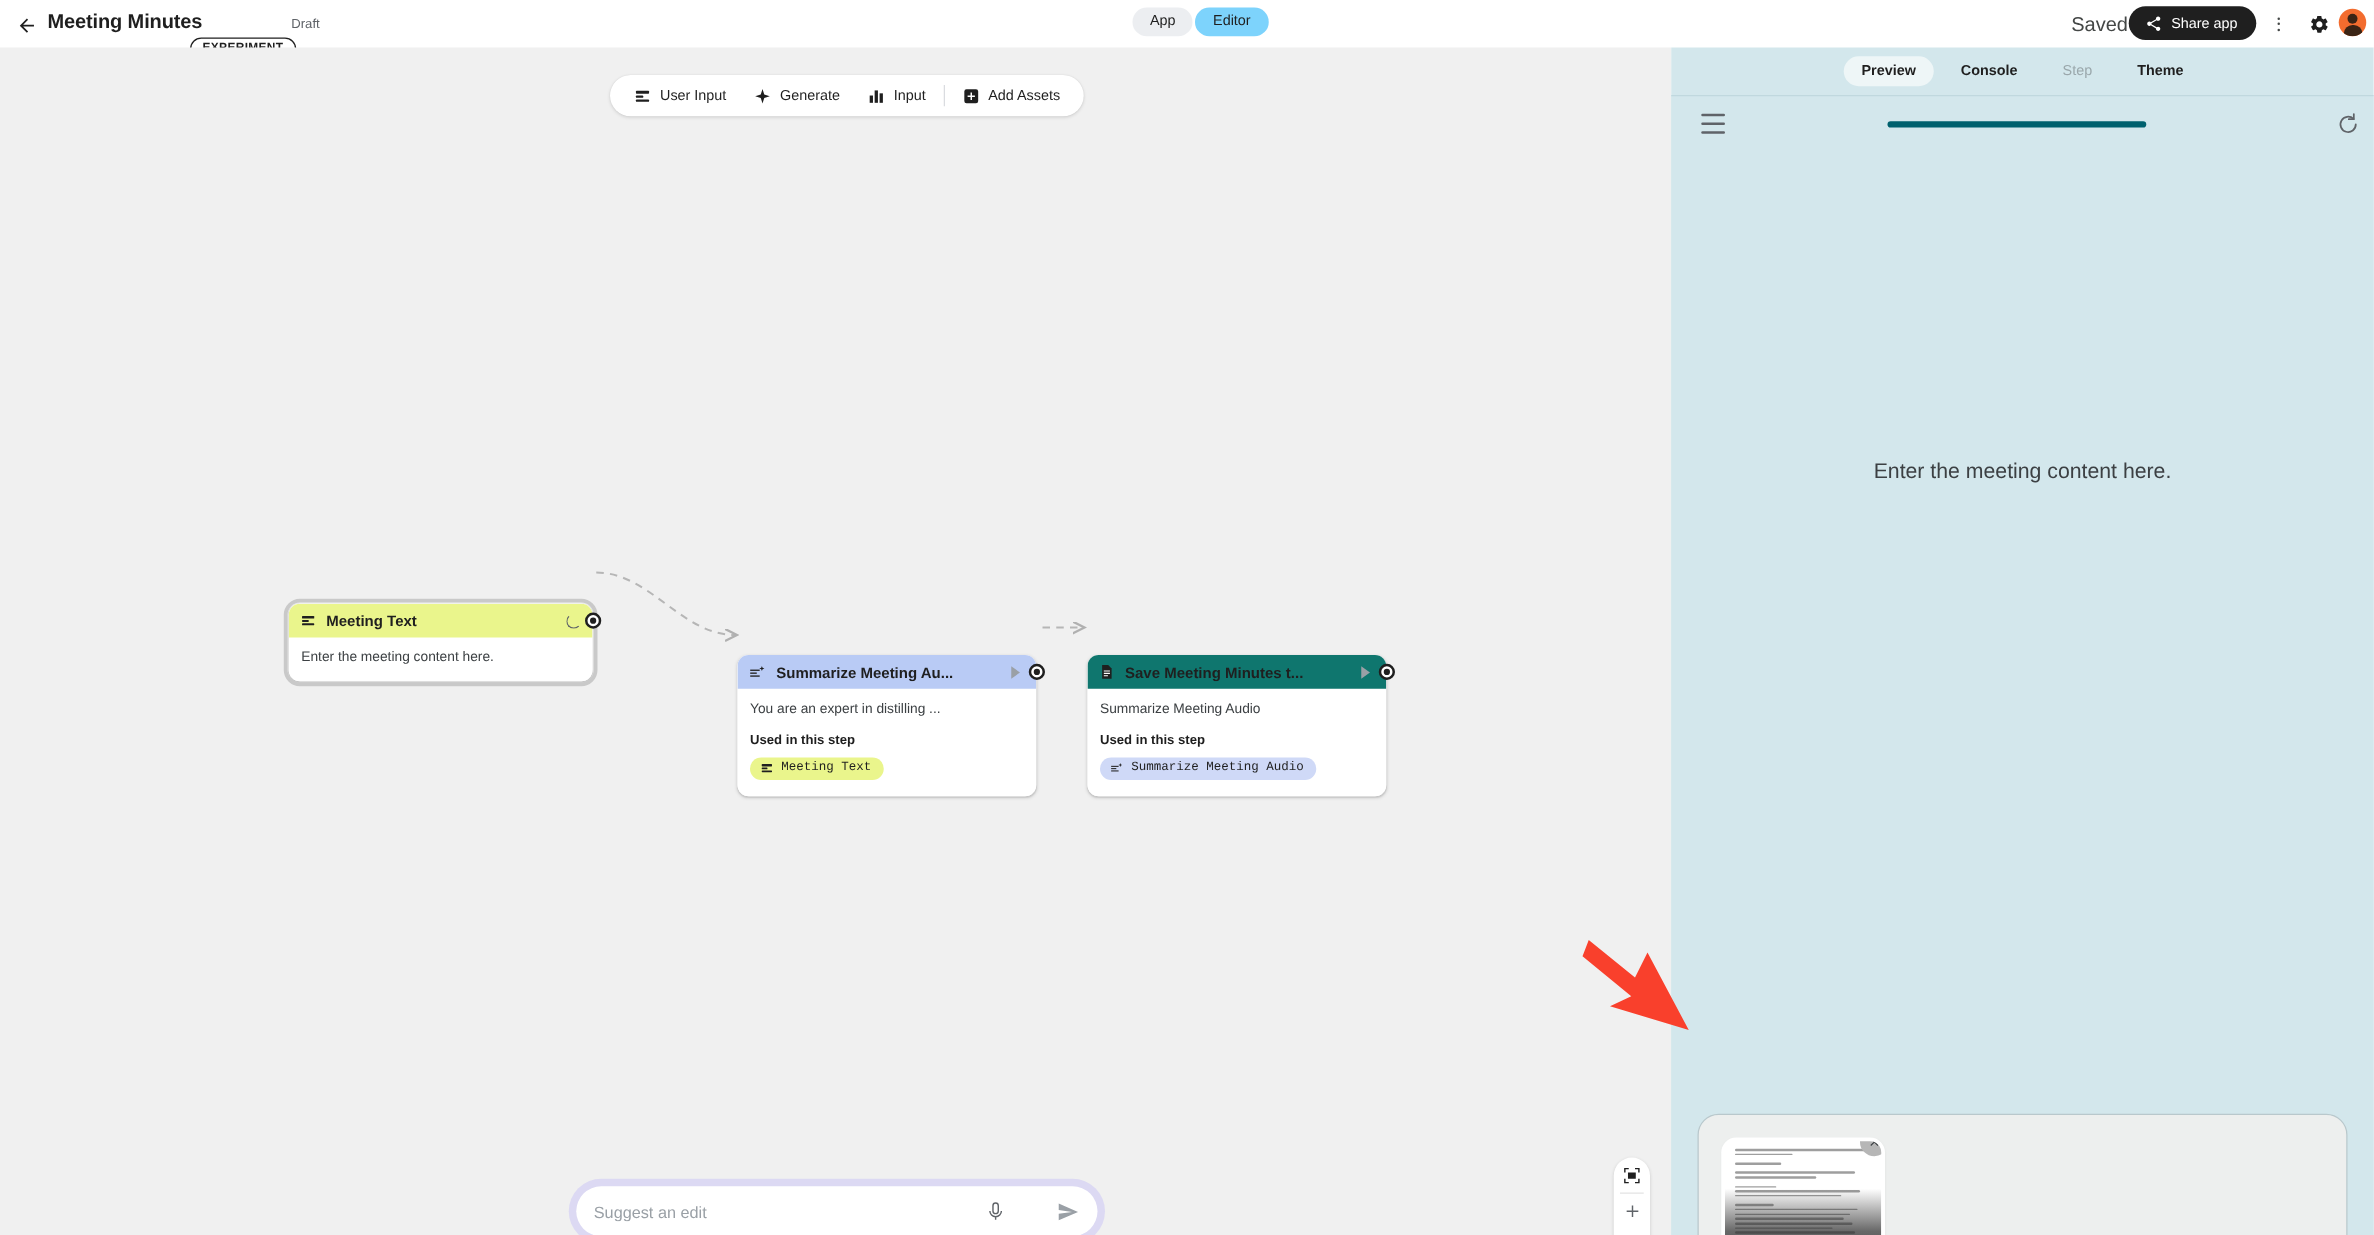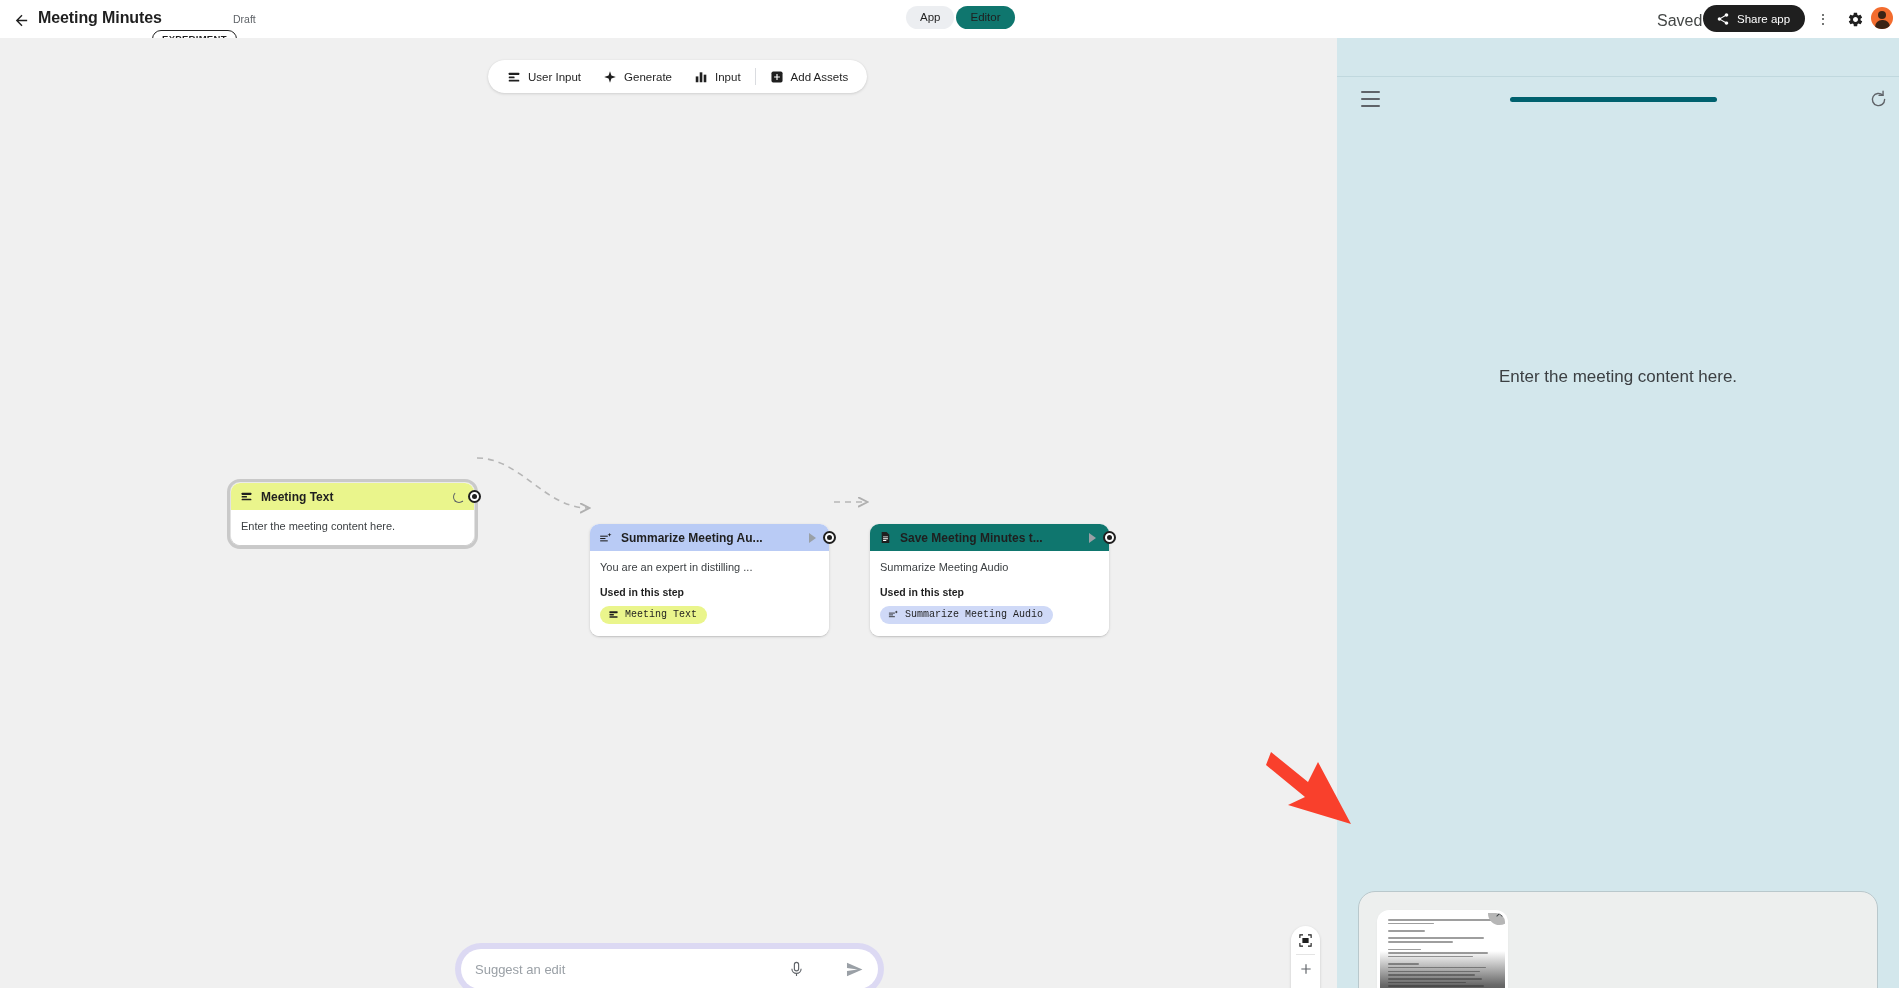--- a/index.html
+++ b/index.html
@@ -37,21 +37,21 @@
   }
   .seg {
     position:absolute; left:906px; top:6px;
     display:flex; align-items:center; gap:2px;
   }
   .seg-btn {
     font-size:11.5px; color:#1f1f1f; padding:5px 14px 6px;
     border-radius:14px; cursor:pointer; line-height:12px;
   }
   .seg-btn.app { background:#eceef1; }
-  .seg-btn.editor { background:#0f766e; }
+  .seg-btn.editor { background:#7dd3fc; }
 
   .saved-label {
     position:absolute; left:1657px; top:12px; font-size:16px; color:#444746;
   }
   .share-btn {
     position:absolute; left:1703px; top:5px; height:27px;
     background:#1f1f1f; color:#ffffff; border-radius:14px;
     display:flex; align-items:center; gap:7px; padding:0 15px 0 13px;
     font-size:11.5px; cursor:pointer;
   }
@@ -425,20 +425,26 @@
           </svg>
       </div>
       <div class="zc-btn">
         
       </div>
     </div>
   </div>
 
   <div class="preview">
 
+    <div class="pv-tabs">
+      <div class="pv-tab active">Preview</div>
+      <div class="pv-tab">Console</div>
+      <div class="pv-tab dim">Step</div>
+      <div class="pv-tab">Theme</div>
+    </div>
 
     <div class="pv-frame">
       <div class="pv-head">
         <div class="burger">
             <i></i>
             <i></i>
             <i></i>
           </div>
         <div class="pbar"></div>
         <div class="reload">

